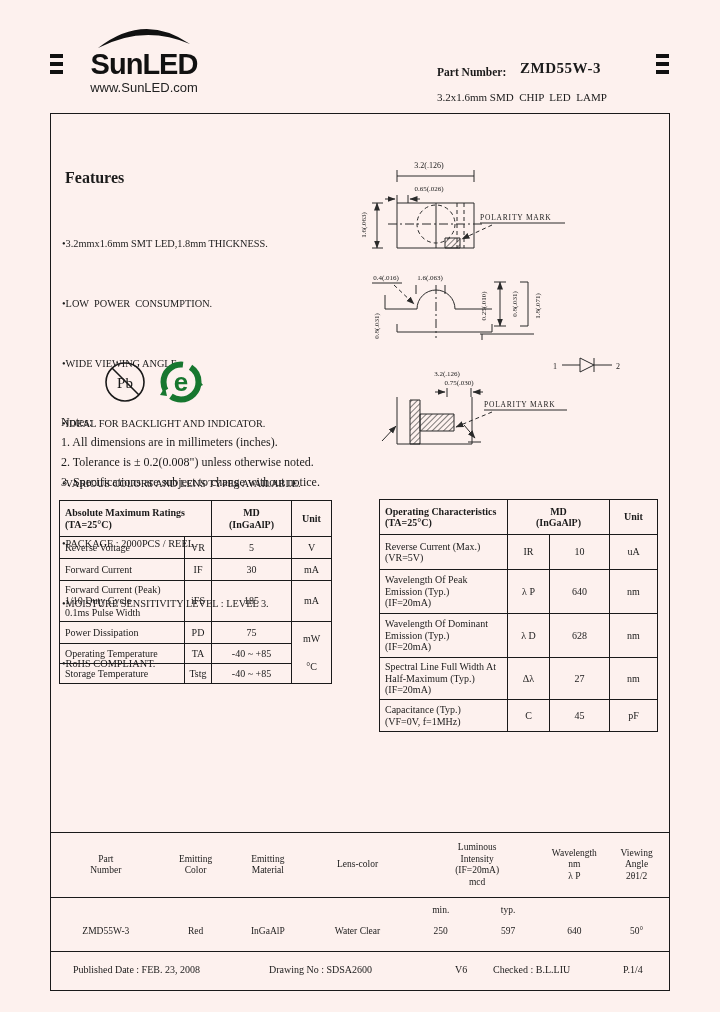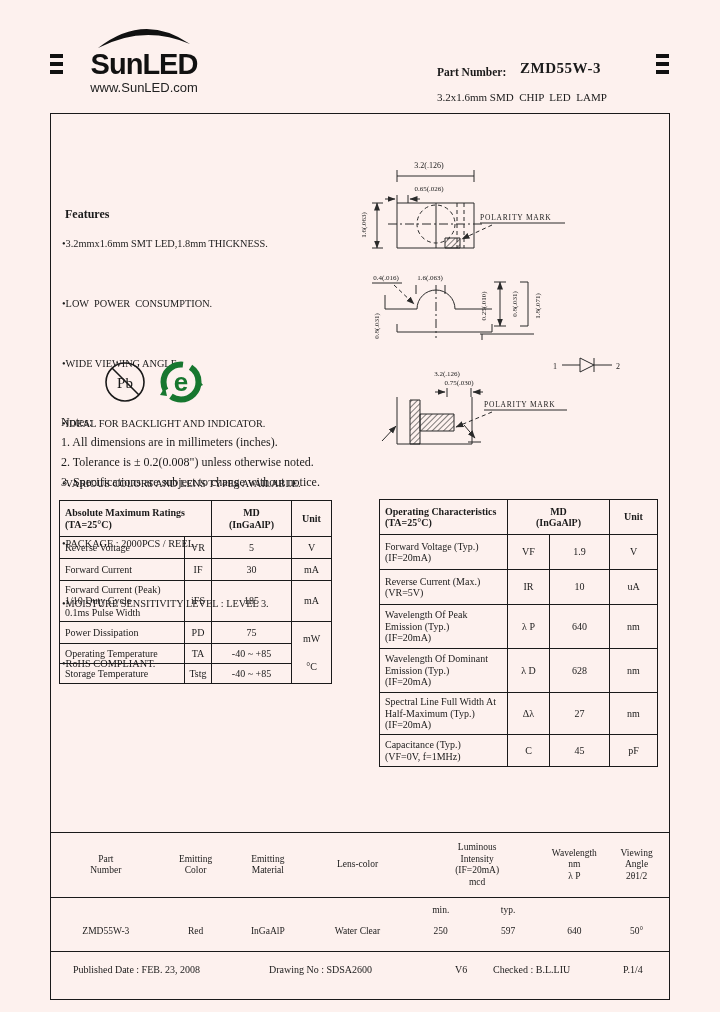--- a/index.html
+++ b/index.html
@@ -25,21 +25,21 @@
                font-size:29px;letter-spacing:-1px;line-height:28px;color:#111;}
   #logo .site{font-family:"Liberation Sans",sans-serif;font-size:13px;color:#222;margin-top:2px;}
   #pnlabel{left:437px;top:66px;font-size:11.5px;font-weight:bold;}
   #pnvalue{left:520px;top:60px;font-size:15px;font-weight:bold;letter-spacing:0.5px;}
   #subtitle{left:437px;top:91px;font-size:11px;}
 
   
   #mainbox{left:50px;top:113px;width:620px;height:839px;
            border:1.5px solid #1a1a1a;box-sizing:border-box;}
 
-  #feat-title{left:14px;top:55px;font-size:12px;font-weight:bold;margin-top:38px;}
+  #feat-title{left:14px;top:55px;font-size:16px;font-weight:bold;}
   #feat-list{left:11px;top:80px;font-size:10.3px;line-height:20px;}
   #pbicon{left:52px;top:246px;}
   #ecoicon{left:108px;top:246px;}
   #notes{left:10px;top:298px;font-size:12px;line-height:20px;}
 
   
   table.t{border-collapse:collapse;table-layout:fixed;font-size:10px;position:absolute;}
   table.t td{border:1px solid #1a1a1a;text-align:center;vertical-align:middle;
              padding:0 2px;line-height:11.5px;box-sizing:border-box;}
   table.t{border:1.5px solid #1a1a1a;}
@@ -59,21 +59,21 @@
   #spec-head{height:64px;border-bottom:1.2px solid #1a1a1a;align-items:center;}
   .sc{display:flex;align-items:center;justify-content:center;text-align:center;
       font-size:9.5px;line-height:11.5px;box-sizing:border-box;}
   .w-part{width:110px;} .w-color{width:70px;} .w-mat{width:75px;} .w-lens{width:105px;}
   .w-lum{width:135px;} .w-wl{width:60px;} .w-va{width:65px;}
   .w-min{width:62px;} .w-typ{width:73px;}
   #spec-sub{height:18px;font-size:9.5px;align-items:flex-end;}
   #spec-data{height:32px;font-size:9.5px;align-items:center;}
 
   
-  #footbox{left:50px;top:951px;width:620px;height:49px;
+  #footbox{left:50px;top:951px;width:620px;height:40px;
            border:1.5px solid #1a1a1a;box-sizing:border-box;font-size:10px;}
   #footbox span{position:absolute;top:12px;}
   #f-pub{left:22px;} #f-dwg{left:218px;} #f-ver{left:404px;text-align:center;} #f-chk{left:442px;} #f-pg{left:572px;}
 
   
   #drawing{left:301px;top:40px;}
   #drawing *{vector-effect:non-scaling-stroke;}
   .ln{stroke:#2a2a2a;stroke-width:1;fill:none;}
   .dsh{stroke:#2a2a2a;stroke-width:1;fill:none;stroke-dasharray:4 3;}
   .cl{stroke:#2a2a2a;stroke-width:1;fill:none;stroke-dasharray:9 3 2 3;}
@@ -311,29 +311,20 @@
         <tr class="h35">
       <td class="p">
         <div class="b">Operating Characteristics</div>
         <div class="b">(TA=25°C)</div>
       </td>
       <td colspan="2">
         <div class="b">MD</div>
         <div class="b">(InGaAlP)</div>
       </td>
       <td class="b">Unit</td>
-    </tr>
-    <tr class="h35">
-      <td class="p">
-            <div>Forward Voltage (Typ.)</div>
-            <div>(IF=20mA)</div>
-          </td>
-      <td class="sy">VF</td>
-      <td class="va">1.9</td>
-      <td>V</td>
     </tr>
     <tr class="h35">
       <td class="p">
             <div>Reverse Current (Max.)</div>
             <div>(VR=5V)</div>
           </td>
       <td class="sy">IR</td>
       <td class="va">10</td>
       <td>uA</td>
     </tr>

